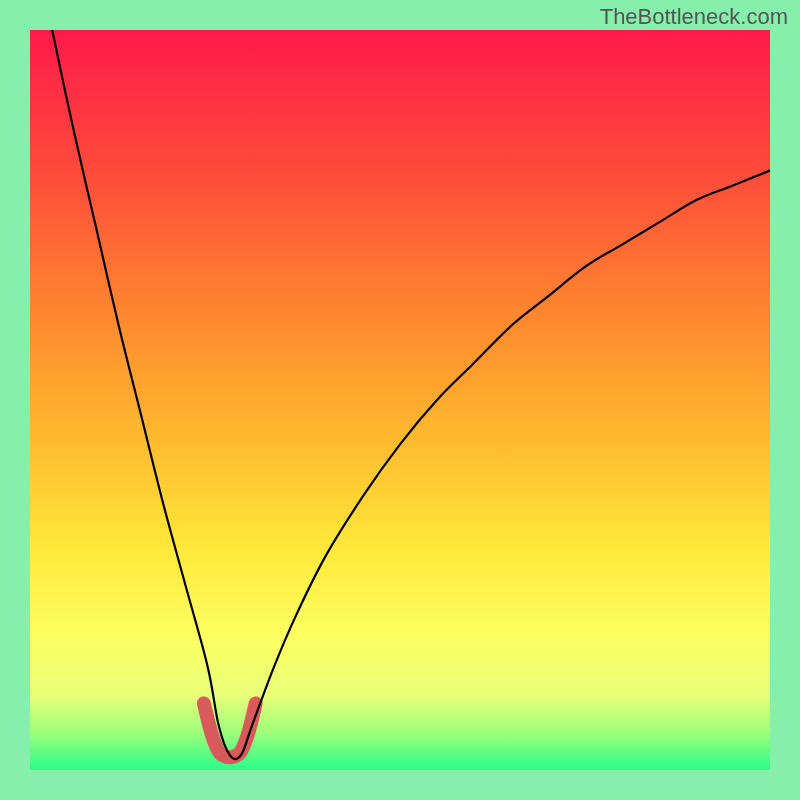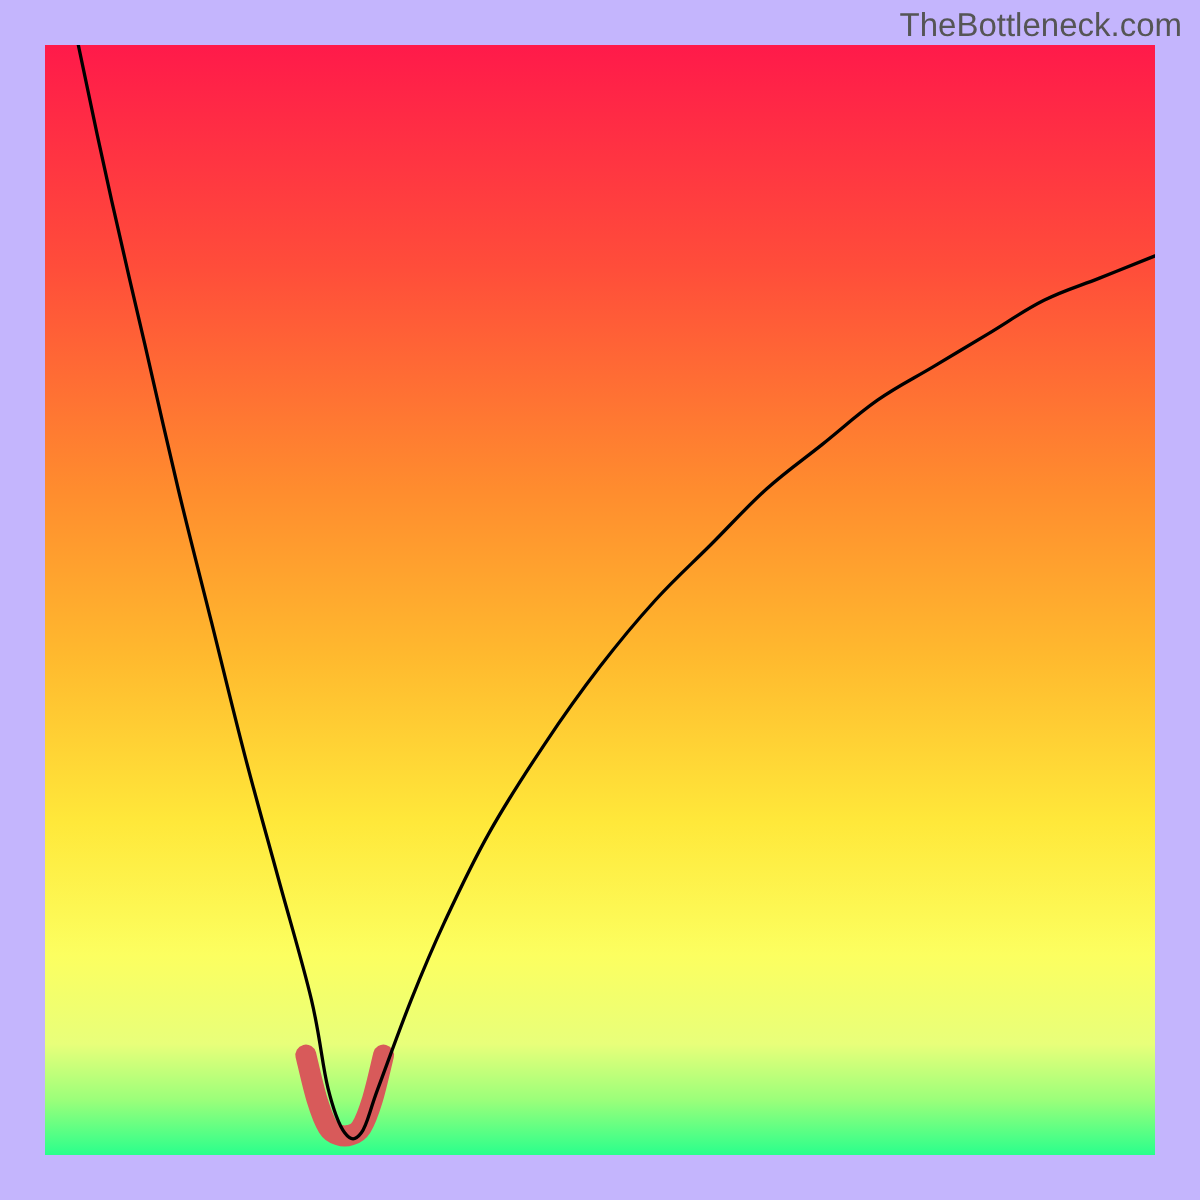--- a/index.html
+++ b/index.html
@@ -6,21 +6,21 @@
     margin: 0;
     padding: 0;
     width: 800px;
     height: 800px;
     overflow: hidden;
   }
   #chart-root {
     position: relative;
     width: 800px;
     height: 800px;
-    background: #c4b5fd;
+    background: #86efac;
   }
   #plot-area {
     position: absolute;
     left: 30px;
     top: 30px;
     width: 740px;
     height: 740px;
     overflow: hidden;
   }
   #gradient-bg {

